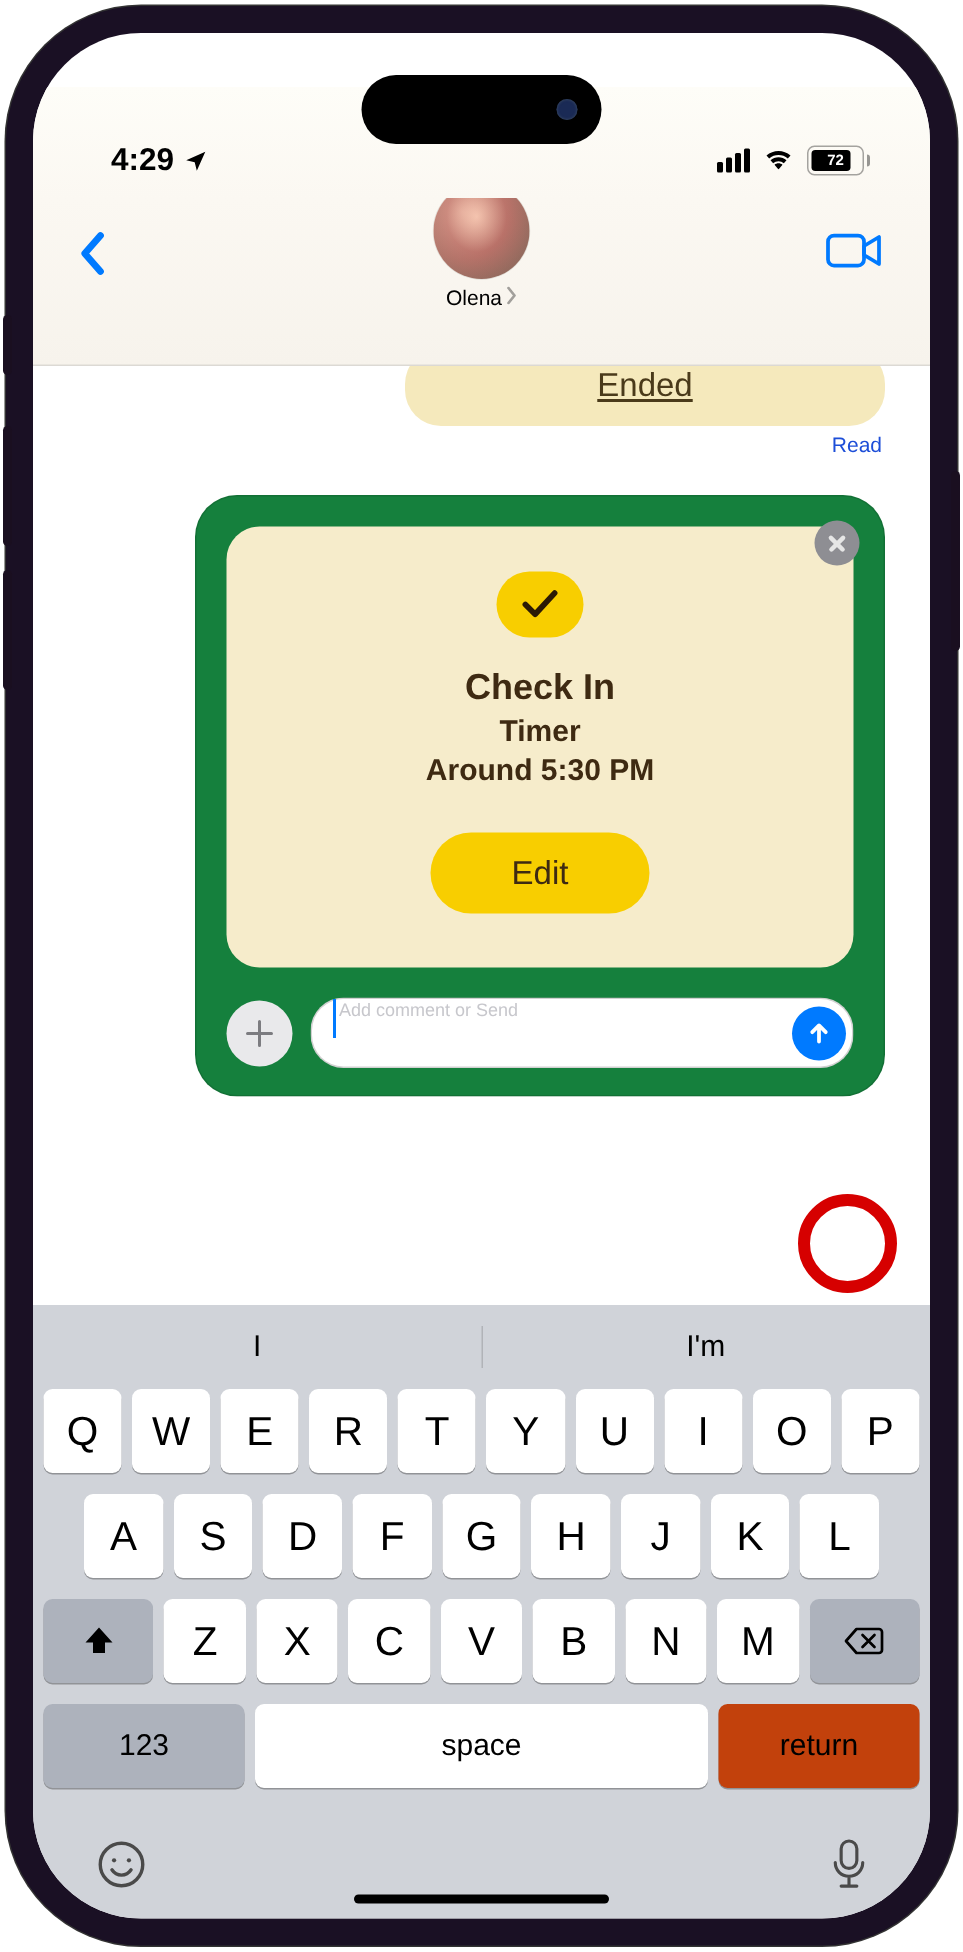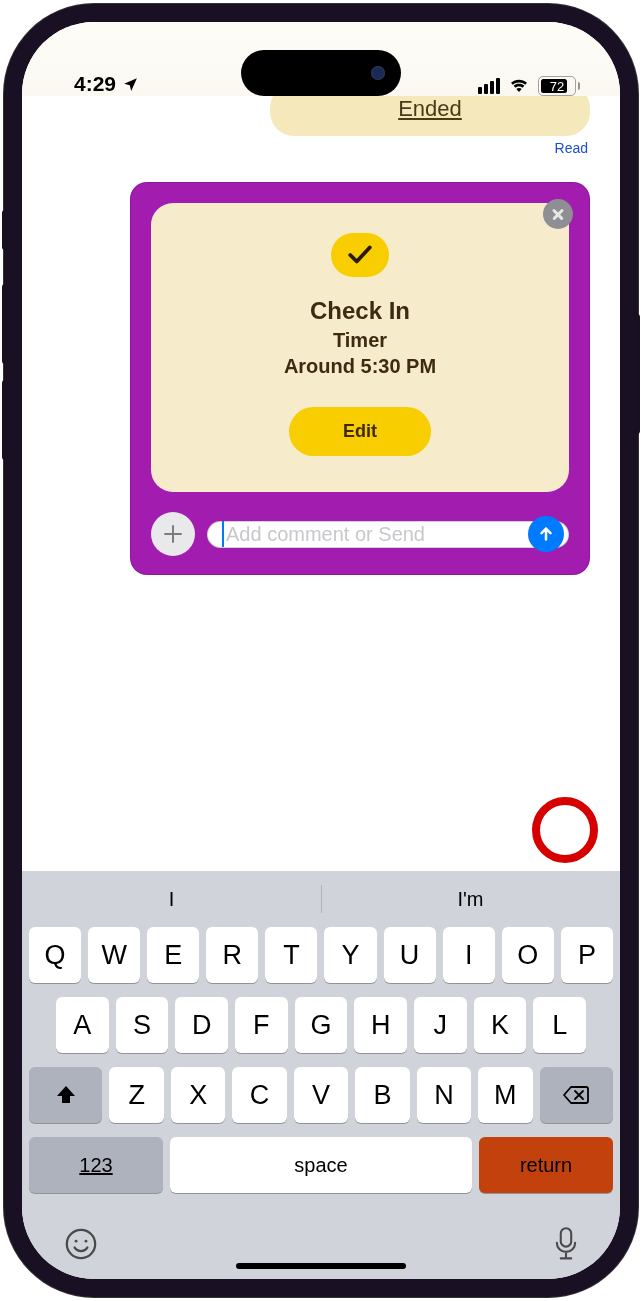--- a/index.html
+++ b/index.html
@@ -8,83 +8,83 @@
     .phone-inner { width: 100%; height: 100%; background: #fff; border-radius: 72px; overflow: hidden; position: relative; display: flex; flex-direction: column; }
     .side-btn { position: absolute; background: #1a0f20; border-radius: 4px; }
     .sb-left1 { left: -2px; top: 206px; width: 6px; height: 40px; }
     .sb-left2 { left: -2px; top: 280px; width: 6px; height: 80px; }
     .sb-left3 { left: -2px; top: 376px; width: 6px; height: 80px; }
     .sb-right { right: -2px; top: 310px; width: 6px; height: 120px; }
 
     .notch-island { position: absolute; top: 28px; left: 50%; transform: translateX(-50%); width: 160px; height: 46px; background: #000; border-radius: 30px; z-index: 50; }
     .notch-cam { position: absolute; right: 16px; top: 50%; transform: translateY(-50%); width: 14px; height: 14px; border-radius: 50%; background: #1a2a55; box-shadow: inset 0 0 2px #456; }
 
-    .status-bar { height: 74px; display: flex; align-items: flex-end; justify-content: space-between; padding: 0 40px 0 52px; background: linear-gradient(180deg, #fefdf8 0%, #fbf8f2 100%); position: relative; z-index: 10; padding-top: 24px; }
+    .status-bar { height: 74px; display: flex; align-items: center; justify-content: space-between; padding: 0 40px 0 52px; background: linear-gradient(180deg, #fefdf8 0%, #fbf8f2 100%); position: relative; z-index: 10; padding-top: 24px; margin-top: 36px; }
     .status-left { display: flex; align-items: center; gap: 6px; font-weight: 600; font-size: 21px; }
     .status-right { display: flex; align-items: center; gap: 8px; }
     .loc-arrow svg { display: block; }
 
     .cell-bars { display: flex; align-items: flex-end; gap: 2px; }
     .cell-bars span { width: 4px; background: #000; border-radius: 1px; }
     .cell-bars span:nth-child(1) { height: 7px; }
     .cell-bars span:nth-child(2) { height: 10px; }
     .cell-bars span:nth-child(3) { height: 13px; }
     .cell-bars span:nth-child(4) { height: 16px; }
 
     .battery-wrap { display: flex; align-items: center; gap: 2px; }
     .battery { width: 38px; height: 20px; border: 1.5px solid rgba(0,0,0,0.35); border-radius: 5px; position: relative; display: flex; align-items: center; }
     .battery-fill { position: absolute; left: 2px; top: 2px; bottom: 2px; width: 72%; background: #000; border-radius: 2.5px; }
-    .battery-txt { position: absolute; width: 100%; text-align: center; color: #fff; font-size: 13px; font-weight: 400; z-index: 2; }
+    .battery-txt { position: absolute; width: 100%; text-align: center; color: #fff; font-size: 10px; font-weight: 700; z-index: 2; }
     .battery-tip { width: 2px; height: 8px; background: rgba(0,0,0,0.4); border-radius: 0 2px 2px 0; }
 
     .chat-header { height: 112px; background: linear-gradient(180deg, #fbf8f2 0%, #f7f3ec 100%); display: flex; align-items: flex-start; justify-content: space-between; padding: 6px 30px 0; border-bottom: 0.5px solid rgba(0,0,0,0.12); position: relative; }
     .back-chevron { color: #007aff; padding-top: 16px; }
     .contact-center { display: flex; flex-direction: column; align-items: center; position: absolute; left: 50%; transform: translateX(-50%); top: -10px; }
     .avatar { width: 64px; height: 64px; border-radius: 50%; background: radial-gradient(circle at 30% 30%, #f5d0b8, #c98, #876); box-shadow: 0 0 0 0.5px rgba(0,0,0,0.1); overflow: hidden; position: relative; }
     .avatar::after { content: ''; position: absolute; inset: 0; background: radial-gradient(ellipse at 45% 35%, rgba(255,200,180,0.5), rgba(140,20,30,0.3) 40%, rgba(80,60,50,0.3)); }
     .contact-name { display: flex; align-items: center; gap: 2px; margin-top: 4px; font-size: 14px; color: #000; }
     .contact-name .chev { color: rgba(0,0,0,0.35); font-size: 14px; }
     .facetime-ico { color: #007aff; padding-top: 16px; }
 
     .conversation { flex: 1; background: #fff; overflow: hidden; position: relative; }
     .prev-bubble { position: absolute; top: -12px; right: 30px; background: #f5e9bc; color: #4a3a1a; padding: 12px 28px 14px; border-radius: 24px; font-size: 22px; min-width: 320px; text-align: center; text-decoration: underline; }
     .read-receipt { position: absolute; top: 44px; right: 32px; font-size: 14px; color: #1d4ed8; font-weight: 500; }
 
-    .card-wrap { position: absolute; top: 86px; left: 108px; right: 30px; border: 0.5px solid rgba(0,0,0,0.12); border-radius: 17px; background: #a21caf; }
+    .card-wrap { position: absolute; top: 86px; left: 108px; right: 30px; border: 0.5px solid rgba(0,0,0,0.12); border-radius: 28px; background: #15803d; }
     .checkin-card { margin: 20px; background: #f6eccb; border-radius: 22px; padding: 30px 20px 36px; text-align: center; position: relative; }
     .card-close { position: absolute; top: -4px; right: -4px; width: 30px; height: 30px; border-radius: 50%; background: #8e8e93; display: flex; align-items: center; justify-content: center; color: #fff; font-size: 17px; font-weight: 300; }
     .card-close::before, .card-close::after { content:''; position:absolute; width: 14px; height: 2.5px; background:#e6e6e6; border-radius:2px; }
     .card-close::before { transform: rotate(45deg); }
     .card-close::after { transform: rotate(-45deg); }
     .check-badge { width: 58px; height: 44px; background: #f8ce00; border-radius: 24px; display: inline-flex; align-items: center; justify-content: center; margin-bottom: 20px; }
     .card-title { font-size: 24px; font-weight: 700; color: #3e2a12; margin-bottom: 2px; }
     .card-sub { font-size: 20px; color: #3e2a12; line-height: 1.3; font-weight: bold; }
-    .edit-btn { margin-top: 28px; display: inline-block; background: #f8ce00; color: #3e2a12; font-size: 18px; font-weight: 700; padding: 14px 54px; border-radius: 34px; }
+    .edit-btn { margin-top: 28px; display: inline-block; background: #f8ce00; color: #3e2a12; font-size: 22px; font-weight: 400; padding: 14px 54px; border-radius: 34px; }
 
     .input-bar { margin: 14px 20px 18px; display: flex; align-items: center; gap: 12px; }
     .plus-btn { width: 44px; height: 44px; border-radius: 50%; background: #e9e9eb; display: flex; align-items: center; justify-content: center; font-size: 26px; color: #7c7c80; font-weight: 300; flex-shrink: 0; }
-    .text-input { flex: 1; height: 27px; border: 1px solid rgba(0,0,0,0.18); border-radius: 22px; padding: 0 48px 0 14px; font-size: 20px; color: #c7c7cc; display: flex; align-items: center; position: relative; background: #fff; }
+    .text-input { flex: 1; height: 47px; border: 1px solid rgba(0,0,0,0.18); border-radius: 22px; padding: 0 48px 0 14px; font-size: 12px; color: #c7c7cc; display: flex; position: relative; background: #fff; }
     .cursor { display:inline-block; width:2px; height:26px; background:#007aff; margin-right:2px; animation: blink 1s infinite; }
     @keyframes blink { 50% { opacity: 0; } }
     .send-btn { position: absolute; right: 4px; top: 50%; transform: translateY(-50%); width: 36px; height: 36px; border-radius: 50%; background: #007aff; display: flex; align-items: center; justify-content: center; }
     .red-circle { position: absolute; width: 66px; height: 66px; border: 8px solid #d60000; border-radius: 50%; right: 22px; bottom: 8px; z-index: 30; pointer-events: none; }
 
     
     .keyboard { background: #d0d3d9; padding-bottom: 10px; position: relative; }
     .suggest-row { display: flex; height: 56px; align-items: center; }
     .suggest { flex: 1; text-align: center; font-size: 20px; color: #000; position: relative; height: 100%; display: flex; align-items: center; justify-content: center; }
     .suggest + .suggest::before { content:''; position:absolute; left:0; top:14px; bottom:14px; width:1px; background: rgba(0,0,0,0.15); }
 
     .key-row { display: flex; gap: 7px; padding: 0 7px; margin-bottom: 14px; }
     .key { flex: 1; height: 56px; background: #fff; border-radius: 6px; display: flex; align-items: center; justify-content: center; font-size: 27px; color: #000; box-shadow: 0 1px 0 rgba(0,0,0,0.3); }
     .key-row.r2 { padding: 0 34px; }
     .key-row.r3 { padding: 0 7px; }
     .key.special { background: #adb2bc; }
     .key.shift, .key.bksp { flex: 1.35; }
-    .key-row.r4 .key123 { flex: 0 0 134px; background:#adb2bc; font-size:20px;text-decoration:underline; }
+    .key-row.r4 .key123 { flex: 0 0 134px; background:#adb2bc; font-size:20px; }
     .key-row.r4 .keyspace { flex:1; font-size:20px; }
     .key-row.r4 .keyreturn { flex:0 0 134px; background:#c2410c; font-size:20px; }
 
     .kb-bottom { display: flex; justify-content: space-between; padding: 20px 42px 4px; color: #4a4a4a; }
     .home-ind { position: absolute; bottom: 10px; left: 50%; transform: translateX(-50%); width: 170px; height: 6px; background: #000; border-radius: 4px; }
   </style>
 </head>
 <body>
 
 <div class="phone-frame">
@@ -122,20 +122,44 @@
         <div class="battery-wrap">
           <div class="battery">
             <div class="battery-fill"></div>
             <div class="battery-txt">72</div>
           </div>
           <div class="battery-tip"></div>
         </div>
       </div>
     </div>
 
+    <div class="chat-header">
+      <div class="back-chevron">
+        <svg width="18" height="30" viewBox="0 0 12 20" fill="none" stroke="#007aff" stroke-width="3" stroke-linecap="round" stroke-linejoin="round">
+            <path d="M10 2L3 10l7 8"></path>
+          </svg>
+      </div>
+      <div class="contact-center">
+        <div class="avatar"></div>
+        <div class="contact-name">
+          <span>Olena</span>
+          <span class="chev">
+            <svg width="8" height="12" viewBox="0 0 8 12" fill="none" stroke="rgba(0,0,0,0.35)" stroke-width="1.8" stroke-linecap="round" stroke-linejoin="round">
+                <path d="M2 1l4 5-4 5"></path>
+              </svg>
+          </span>
+        </div>
+      </div>
+      <div class="facetime-ico">
+        <svg width="40" height="26" viewBox="0 0 40 26" fill="none" stroke="#007aff" stroke-width="2.5" stroke-linejoin="round">
+            <rect x="2" y="3" width="24" height="20" rx="4"></rect>
+            <path d="M26 10l10-6v18l-10-6z"></path>
+          </svg>
+      </div>
+    </div>
 
     <div class="conversation">
       <div class="prev-bubble">
         <span>Ended</span>
       </div>
       <div class="read-receipt">Read</div>
 
       <div class="card-wrap">
         <div class="checkin-card">
           <div class="card-close"></div>

